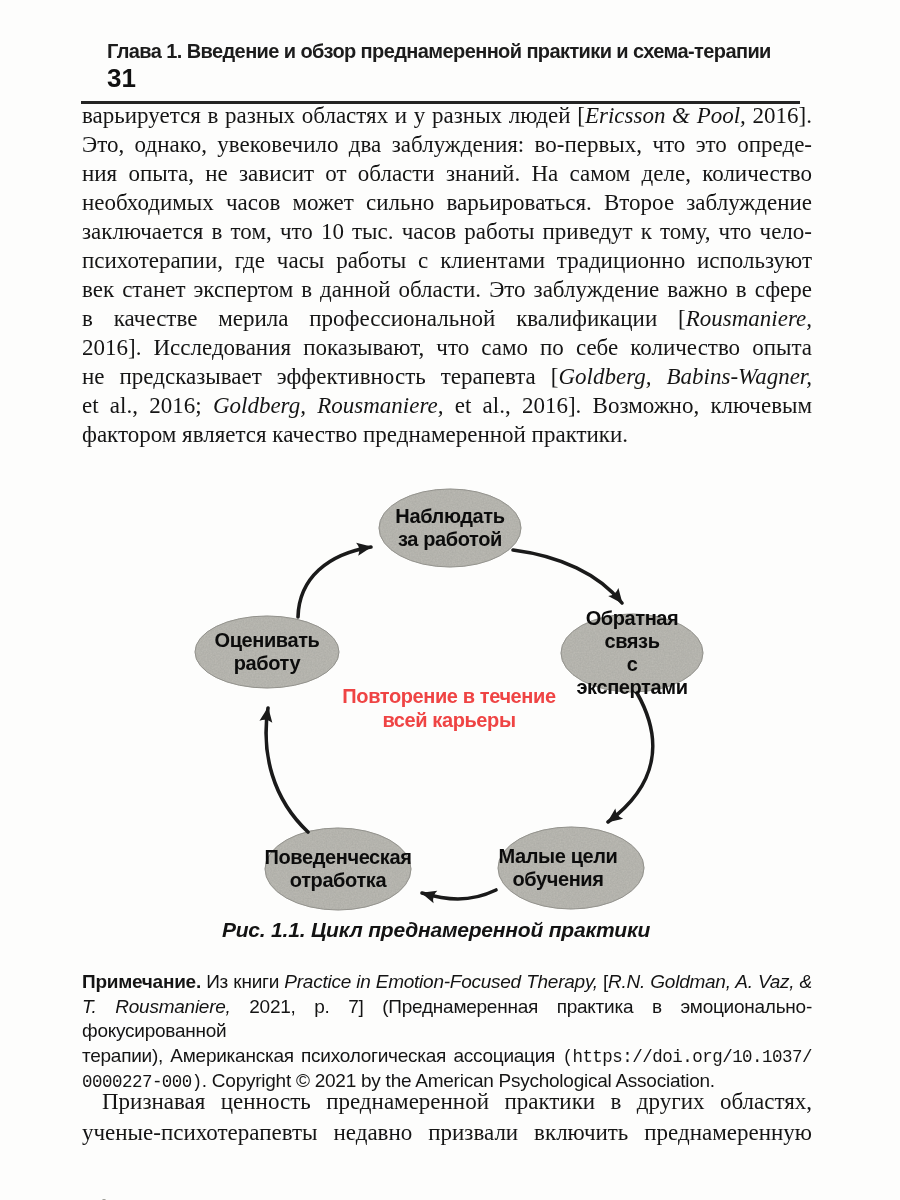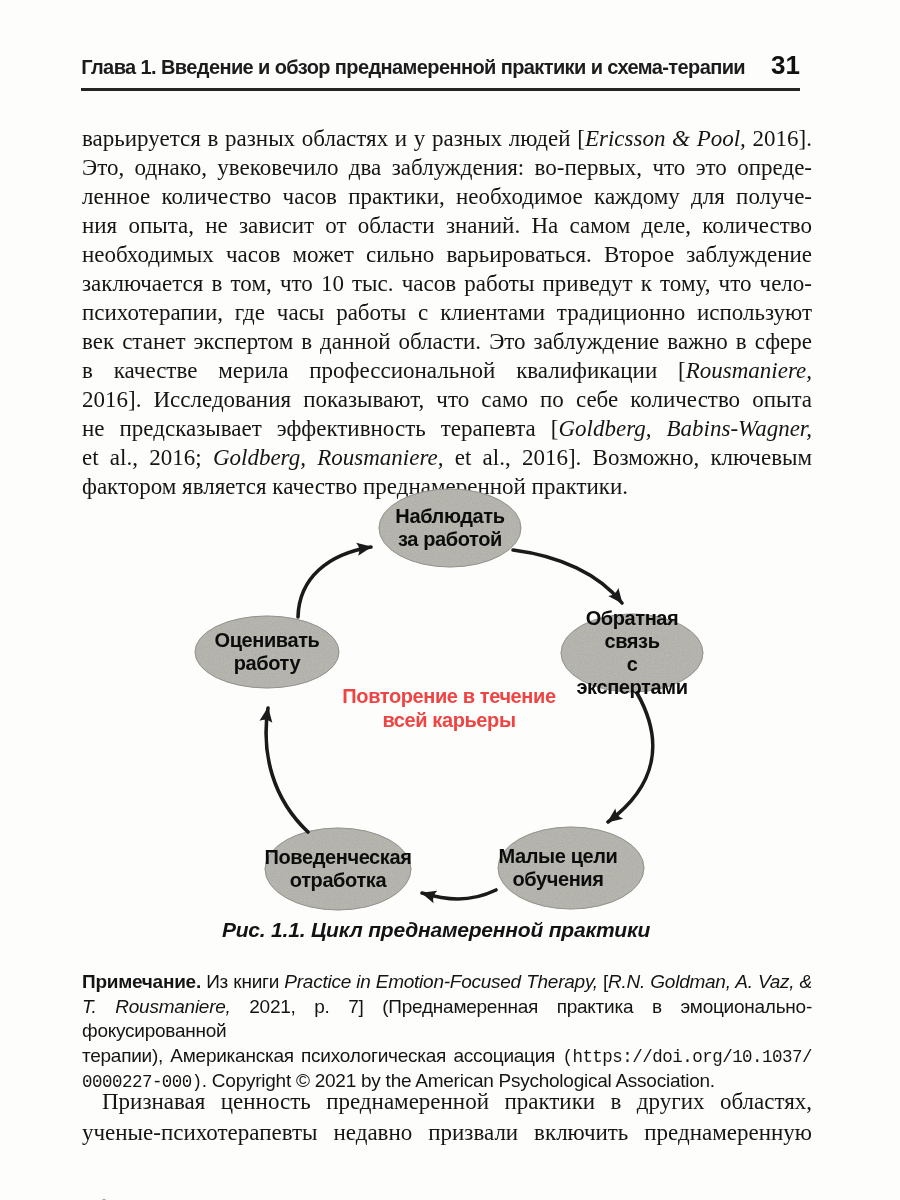--- a/index.html
+++ b/index.html
@@ -7,39 +7,40 @@
   .page{
     position:relative;
     width:900px;height:1200px;
     background:#fdfdfc;
     overflow:hidden;
     font-family:"Liberation Serif", serif;
     color:#161616;
   }
   
   .header{
-    position:absolute;left:81px;top:50px;width:719px;
-    display:flex;justify-content:flex-end;align-items:baseline;
+    position:absolute;left:81px;top:40px;width:719px;
+    display:flex;justify-content:flex-start;align-items:baseline;
     padding-bottom:7px;
     border-bottom:3.5px solid #242424;
     font-family:"Liberation Sans", sans-serif;
+    flex-direction:column;
   }
   .header .chapter{
     font-size:20px;font-weight:bold;letter-spacing:-0.6px;color:#1c1c1c;
     white-space:nowrap;
   }
   .header .pagenum{
     font-size:26px;font-weight:bold;margin-left:26px;color:#111;
   }
   
   .bodytext{
     position:absolute;left:82px;width:730px;
     font-size:23px;line-height:29px;color:#151515;
   }
-  #paragraph-1{top:101px;margin-top:23px;}
+  #paragraph-1{top:101px;}
   #paragraph-2{top:1087px;line-height:30.5px;}
   .line{text-align:justify;text-align-last:justify;}
   .line.last{text-align-last:left;}
   .line.indent{text-indent:20px;}
   .it{font-style:italic;}
   .bd{font-weight:bold;}
   .mono{font-family:"Liberation Mono", monospace;font-size:0.92em;letter-spacing:-0.5px;}
   
   .note{
     position:absolute;left:82px;top:970px;width:730px;
@@ -83,21 +84,20 @@
 <div class="page">
 
   <div class="header">
     <span class="chapter">Глава 1. Введение и обзор преднамеренной практики и схема-терапии</span>
     <span class="pagenum">31</span>
   </div>
 
   <div class="bodytext" id="paragraph-1">
       <div class="line"><span>варьируется в разных областях и у разных людей [</span><span class="it">Ericsson &amp; Pool,</span><span> 2016].</span></div>
       <div class="line">Это, однако, увековечило два заблуждения: во-первых, что это опреде-</div>
-      <div class="line">ленное количество часов практики, необходимое каждому для получе-</div>
       <div class="line">ния опыта, не зависит от области знаний. На самом деле, количество</div>
       <div class="line">необходимых часов может сильно варьироваться. Второе заблуждение</div>
       <div class="line">заключается в том, что 10 тыс. часов работы приведут к тому, что чело-</div>
       <div class="line">психотерапии, где часы работы с клиентами традиционно используют</div>
       <div class="line">век станет экспертом в данной области. Это заблуждение важно в сфере</div>
       <div class="line"><span>в качестве мерила профессиональной квалификации [</span><span class="it">Rousmaniere,</span></div>
       <div class="line">2016]. Исследования показывают, что само по себе количество опыта</div>
       <div class="line"><span>не предсказывает эффективность терапевта [</span><span class="it">Goldberg, Babins-Wagner,</span></div>
       <div class="line"><span>et al., 2016; </span><span class="it">Goldberg, Rousmaniere,</span><span> et al., 2016]. Возможно, ключевым</span></div>
       <div class="line last"><span>фактором является качество преднамеренной практики.</span></div>

